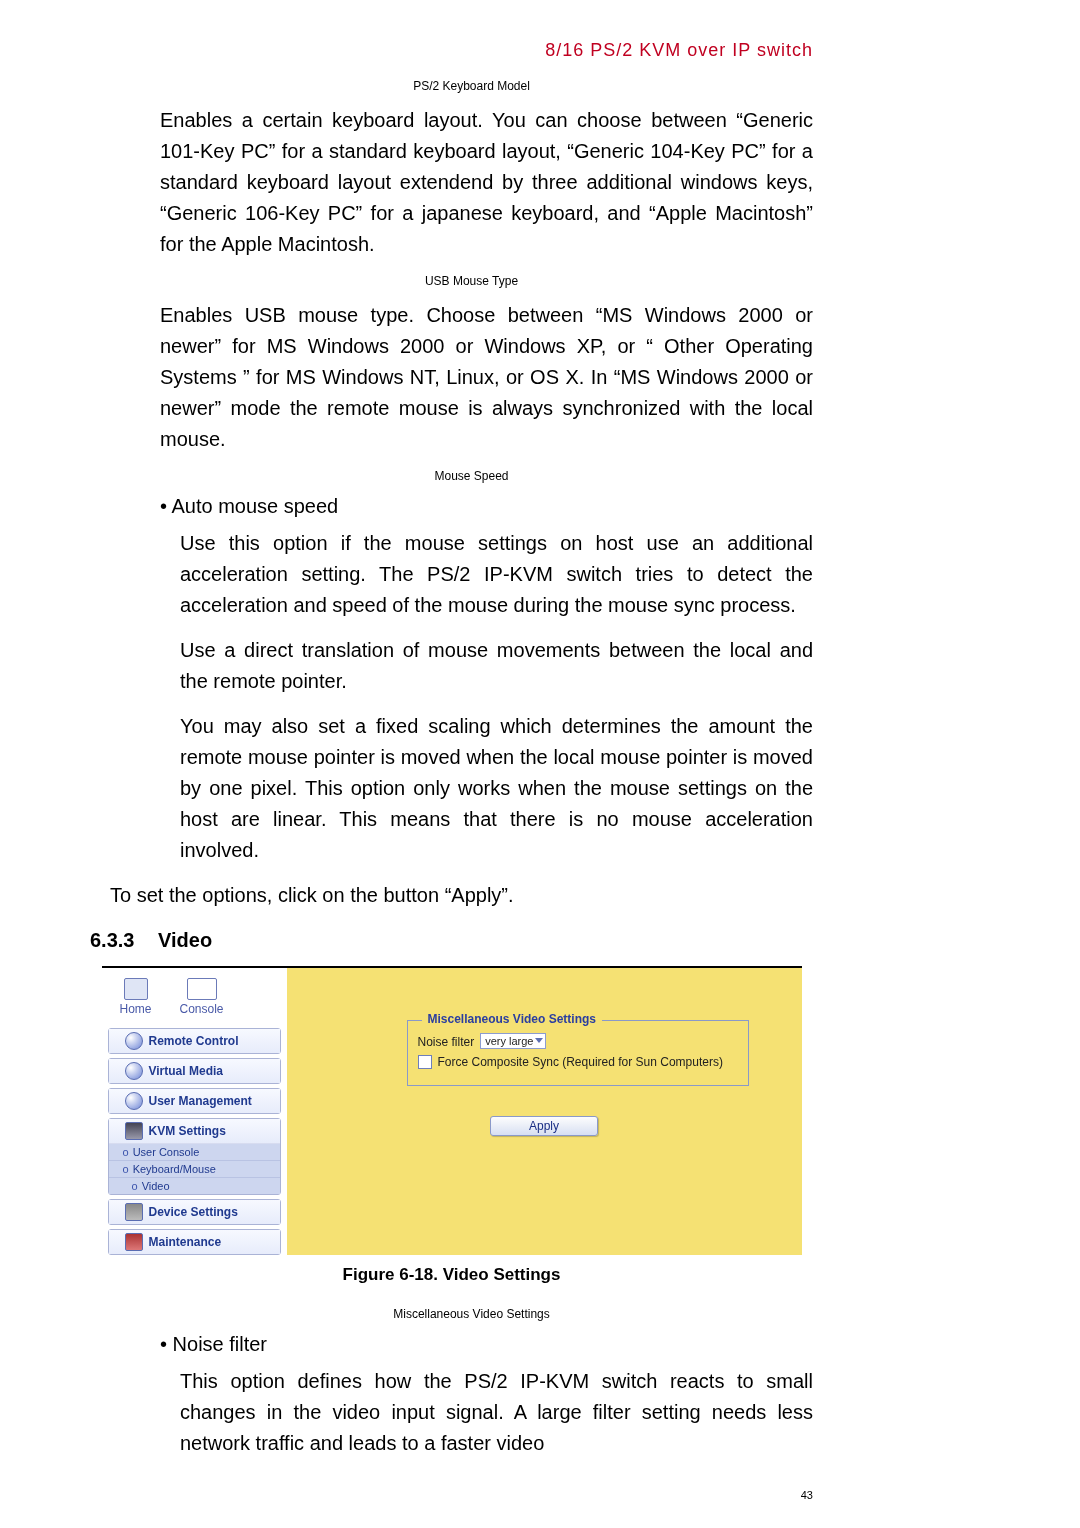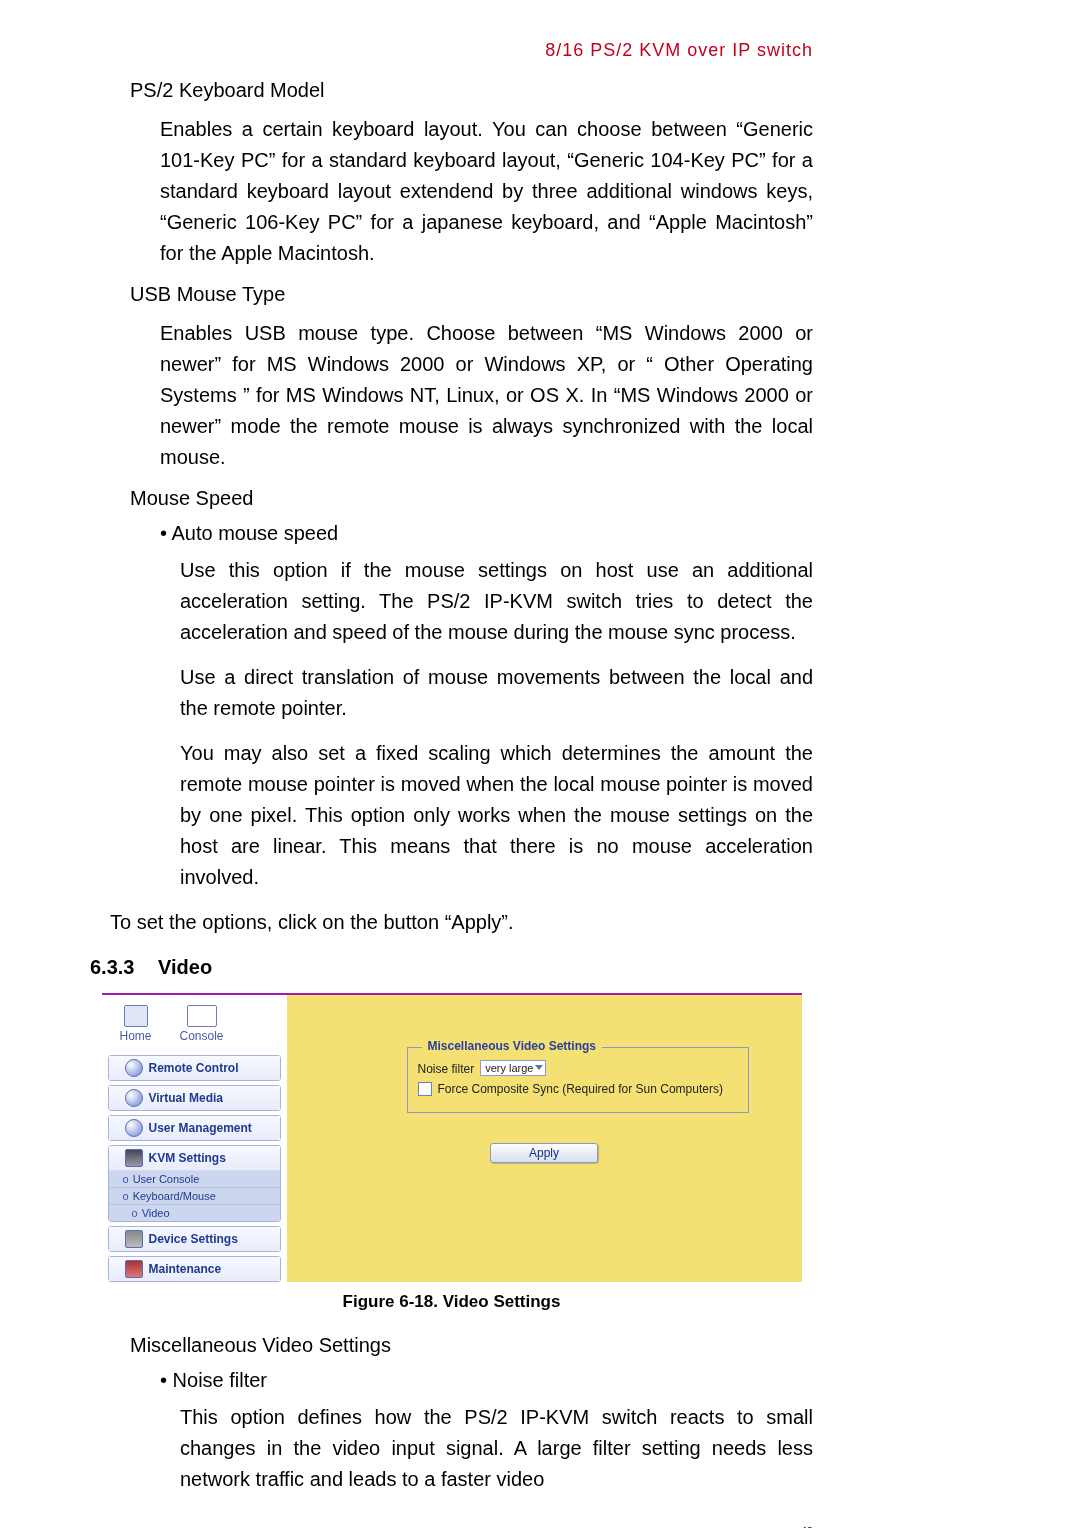--- a/index.html
+++ b/index.html
@@ -16,23 +16,24 @@
     width: 903px;
   }
   .header-line {
     text-align: right;
     color: #c00020;
     font-size: 18px;
     letter-spacing: 1px;
     margin-bottom: 18px;
   }
   .h-section {
-    font-size: 20px;
+    font-size: 12px;
     margin: 6px 0 12px 0;
     padding-left: 40px;
+    text-align: center;
   }
   .body-para {
     font-size: 20px;
     line-height: 1.55;
     text-align: justify;
     padding-left: 70px;
     padding-right: 0px;
     margin: 0 0 14px 0;
   }
   .body-para-wide {
@@ -60,21 +61,21 @@
     margin: 18px 0 14px 0;
   }
   .sec-num .num { margin-right: 18px; }
   
   .shot-wrap {
     width: 700px;
     margin: 8px auto 10px auto;
     background: #fff;
   }
   .shot {
-    border-top: 2px solid #a21caf;
+    border-top: 2px solid #000000;
     display: flex;
     background: #fff;
   }
   .shot-left {
     width: 185px;
     background: #fff;
     padding: 0;
   }
   .shot-toolbar {
     display: flex;

